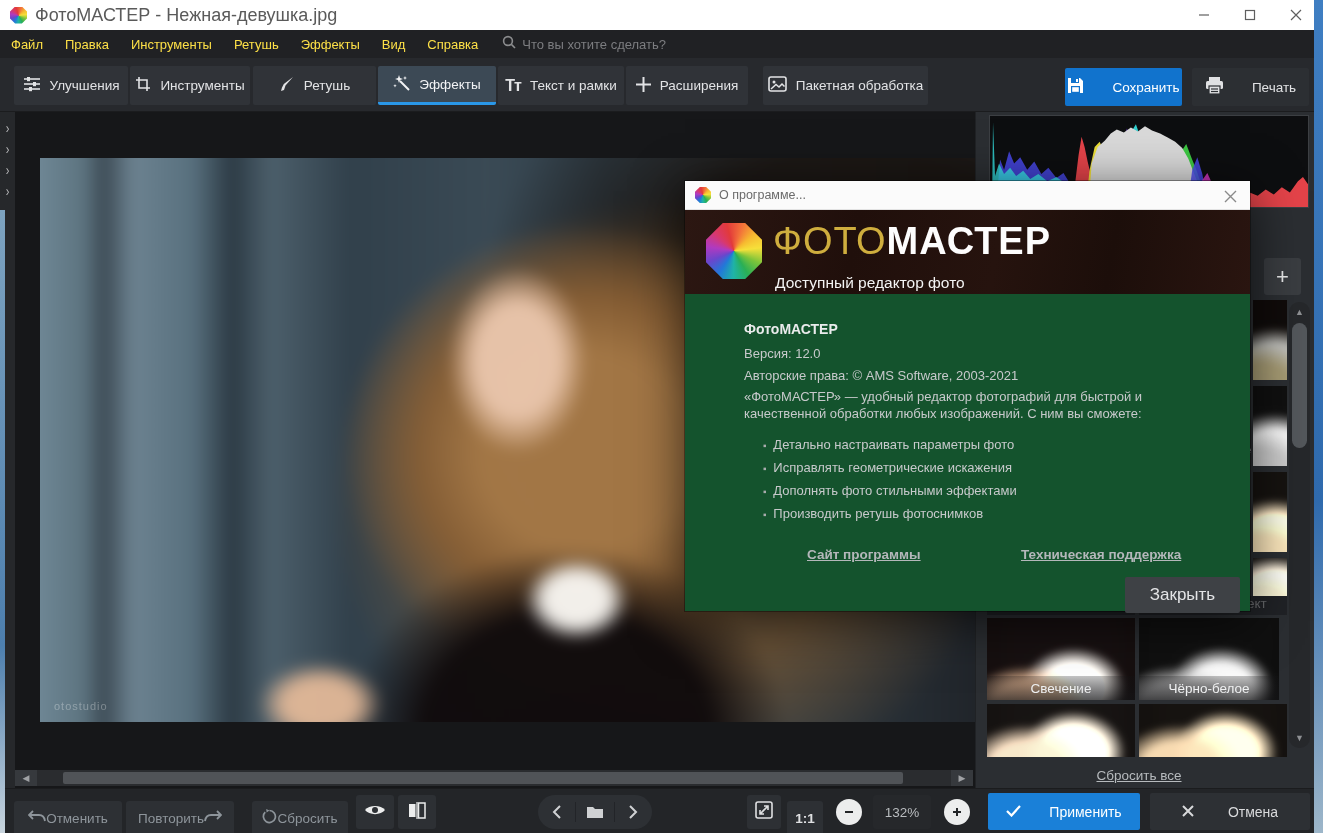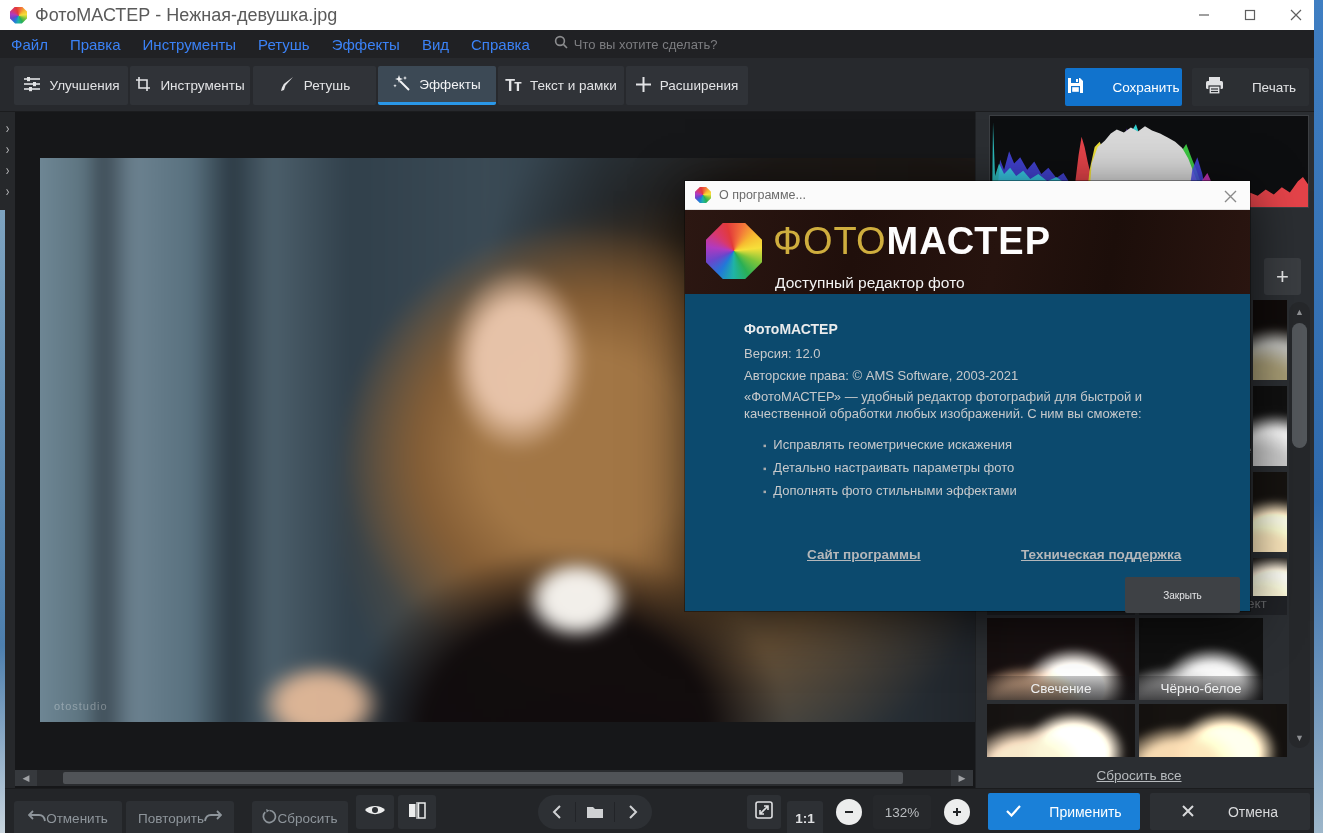--- a/index.html
+++ b/index.html
@@ -20,21 +20,21 @@
   .octo { display:inline-block; border-radius:2px;
     background:conic-gradient(from -15deg,#e23a3a,#f2703a,#f6b830,#f6e03a,#7cc43a,#2aaf55,#1fb3a7,#2278d8,#6a46cc,#b03ac0,#d8386e,#e23a3a);
     clip-path:polygon(30% 0,70% 0,100% 30%,100% 70%,70% 100%,30% 100%,0 70%,0 30%); }
   .octo.small { width:17px; height:17px; margin-left:10px; }
   .win-controls { position:absolute; right:12px; top:0; height:30px; display:flex; align-items:center; gap:34px; }
   .win-controls svg { display:block; }
 
   
   .menubar { position:absolute; left:0; top:30px; width:1314px; height:28px; background:#202124;
     display:flex; align-items:center; gap:22px; padding-left:11px; }
-  .menu-item { color:#3b82f6; font-size:15px; cursor:default; }
+  .menu-item { color:#fde047; font-size:13px; cursor:default; }
   .menusearch { display:flex; align-items:center; gap:6px; margin-left:2px; }
   .menusearch input { background:transparent; border:none; outline:none; color:#9b9c9e;
     font-size:13px; width:220px; font-family:"Liberation Sans",sans-serif; }
   .menusearch input::placeholder { color:#7c7d80; }
 
   
   .ribbon { position:absolute; left:0; top:58px; width:1314px; height:54px; background:#27292d;
     border-bottom:1px solid #1b1c1e; }
   .tab { position:absolute; top:8px; height:39px; background:#303338; border-radius:2px;
     display:flex; align-items:center; justify-content:center; gap:9px;
@@ -125,21 +125,21 @@
   .circle-btn { position:absolute; top:10px; width:26px; height:26px; border-radius:50%; background:#eceded;
     color:#232528; display:flex; align-items:center; justify-content:center; cursor:pointer; }
   .apply-btn { position:absolute; left:988px; top:4px; width:152px; height:37px; background:#1a80d8;
     border-radius:2px; color:#fff; font-size:14px; display:flex; align-items:center; justify-content:center;
     gap:28px; cursor:pointer; }
   .cancel-btn { position:absolute; left:1150px; top:4px; width:160px; height:37px; background:#2d3034;
     border-radius:2px; color:#d8d9db; font-size:14px; display:flex; align-items:center; justify-content:center;
     gap:34px; cursor:pointer; }
 
   
-  .dialog { position:absolute; left:685px; top:181px; width:565px; height:430px; background:#0c4a6e;
+  .dialog { position:absolute; left:685px; top:181px; width:565px; height:430px; background:#14532d;
     box-shadow:0 10px 48px rgba(0,0,0,.65), 0 0 0 1px rgba(0,0,0,.35);padding-left:44px; }
   .dlg-titlebar { position:absolute; left:0; top:0; width:565px; height:29px; background:#fbfbfb;
     border-bottom:1px solid #e3e3e3; display:flex; align-items:center; }
   .dlg-titlebar .dlg-title { color:#6b6b6b; font-size:12.5px; margin-left:8px; }
   .dlg-close { position:absolute; right:10px; top:5px; width:20px; height:20px; display:flex;
     align-items:center; justify-content:center; cursor:pointer; }
   .dlg-banner { position:absolute; left:0; top:29px; width:565px; height:84px;
     background:linear-gradient(100deg,#2c1712 0%,#200f0b 30%,#26130e 55%,#1c0e0a 75%,#2a1510 100%); }
   .octo.big { position:absolute; left:21px; top:13px; width:56px; height:56px; }
   .brand { position:absolute; left:88px; top:10px; white-space:nowrap; }
@@ -151,21 +151,21 @@
   .dlg-version { position:absolute; left:59px; top:52px; }
   .dlg-copy { position:absolute; left:59px; top:74px; }
   .dlg-desc { position:absolute; left:59px; top:94px; width:405px; line-height:17px; }
   .dlg-bullets { position:absolute; left:78px; top:140px; line-height:22px; }
   .dlg-bullets .bullet::before { content:"▪ "; font-size:10px; color:#a9abad; margin-right:4px; }
   .dlg-link { position:absolute; top:253px; color:#b4b7ba; font-size:13.5px; font-weight:700;
     text-decoration:underline; cursor:pointer; }
   .dlg-link.l1 { left:122px; }
   .dlg-link.l2 { left:336px; }
   .dlg-closebtn { position:absolute; left:440px; top:283px; width:115px; height:36px; background:#3e4145;
-    border-radius:2px; color:#e3e4e6; font-size:10px; display:flex; align-items:center; justify-content:center;
+    border-radius:2px; color:#e3e4e6; font-size:17px; display:flex; align-items:center; justify-content:center;
     cursor:pointer; }
 </style>
 </head>
 <body>
 
 <div id="app">
 
   <div class="titlebar">
     <span class="octo small"></span>
     <span class="title">ФотоМАСТЕР - Нежная-девушка.jpg</span>
@@ -244,20 +244,28 @@
     </div>
     <div class="tab" style="left:498px;width:126px;">
       <span class="tt-glyph">Tт</span>
       <span>Текст и рамки</span>
     </div>
     <div class="tab" style="left:626px;width:122px;">
       <span><svg width="15" height="15" viewBox="0 0 15 15">
             <path d="M7.5 0 V15 M0 7.5 H15" stroke="#e2e3e5" stroke-width="2"></path>
           </svg></span>
       <span>Расширения</span>
+    </div>
+    <div class="tab" style="left:763px;width:165px;">
+      <span><svg width="19" height="16" viewBox="0 0 19 16">
+            <rect x="1" y="1" width="17" height="14" rx="2" fill="none" stroke="#e2e3e5" stroke-width="1.6"></rect>
+            <circle cx="6" cy="6" r="1.5" fill="#e2e3e5"></circle>
+            <path d="M3 13 L8 8.5 L11 11 L14 8 L16.5 10.5" fill="none" stroke="#e2e3e5" stroke-width="1.5"></path>
+          </svg></span>
+      <span>Пакетная обработка</span>
     </div>
   </div>
   <div class="rib-btn rib-save">
     <span><svg width="17" height="17" viewBox="0 0 17 17">
           <path d="M1 1 H13 L16 4 V16 H1 Z" fill="#fff"></path>
           <rect x="4" y="1" width="8" height="5" fill="#1173cd"></rect>
           <rect x="9" y="2" width="2" height="3" fill="#fff"></rect>
           <rect x="4" y="9" width="9" height="7" fill="#1173cd"></rect>
           <rect x="5.2" y="10.2" width="6.6" height="4.6" fill="#fff"></rect>
         </svg></span>
@@ -327,21 +335,21 @@
         <div class="photo-art"></div>
       </div>
 
     <div class="label-strip" style="left:11px;top:484px;width:148px;">Синее небо</div>
     <div class="label-strip" style="left:163px;top:484px;width:148px;">Осенний эффект</div>
 
     <div class="thumb f-glow" style="left:11px;top:506px;width:148px;height:82px;">
       <div class="photo-art"></div>
       <div class="tlabel">Свечение</div>
     </div>
-    <div class="thumb f-bw" style="left:163px;top:506px;width:124px;height:82px;">
+    <div class="thumb f-bw" style="left:163px;top:506px;width:140px;height:82px;">
       <div class="photo-art"></div>
       <div class="tlabel">Чёрно-белое</div>
     </div>
 
     <div class="thumb f-pale" style="left:11px;top:592px;width:148px;height:53px;">
         <div class="photo-art"></div>
       </div>
     <div class="thumb f-warm" style="left:163px;top:592px;width:148px;height:53px;">
         <div class="photo-art"></div>
       </div>
@@ -460,23 +468,24 @@
         <span class="b1">ФОТО</span><span class="b2">МАСТЕР</span>
       </div>
       <div class="brand-sub">Доступный редактор фото</div>
     </div>
     <div class="dlg-body">
       <div class="dlg-appname">ФотоМАСТЕР</div>
       <div class="dlg-version">Версия: 12.0</div>
       <div class="dlg-copy">Авторские права: © AMS Software, 2003-2021</div>
       <div class="dlg-desc">«ФотоМАСТЕР» — удобный редактор фотографий для быстрой и качественной обработки любых изображений. С ним вы сможете:</div>
       <div class="dlg-bullets">
+        <div class="bullet">Детально настраивать параметры фото</div>
         <div class="bullet">Исправлять геометрические искажения</div>
-        <div class="bullet">Детально настраивать параметры фото</div>
         <div class="bullet">Дополнять фото стильными эффектами</div>
+        <div class="bullet">Производить ретушь фотоснимков</div>
       </div>
       <span class="dlg-link l1">Сайт программы</span>
       <span class="dlg-link l2">Техническая поддержка</span>
       <div class="dlg-closebtn">Закрыть</div>
     </div>
   </div>
 
   <div class="desktop-right"></div>
   <div class="desktop-left"></div>
 </div>

